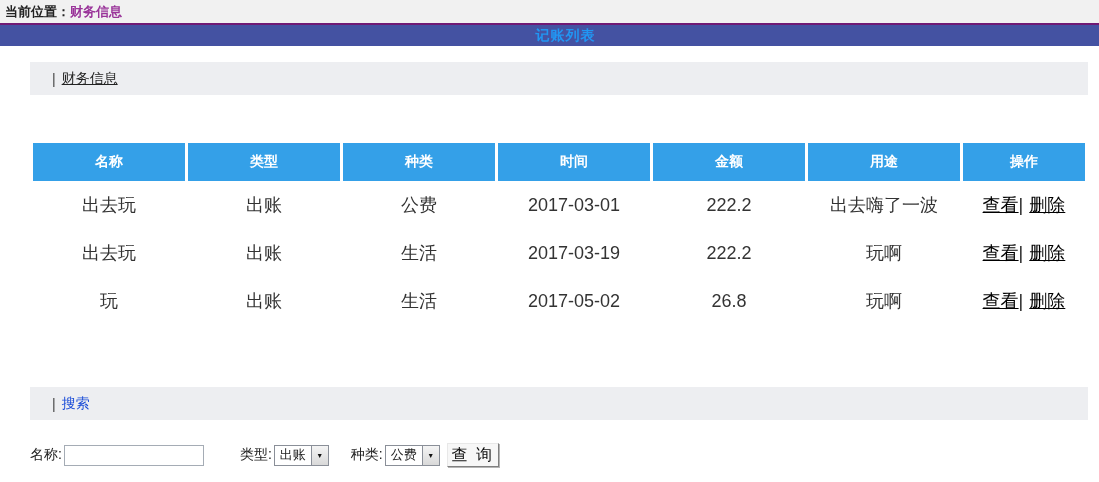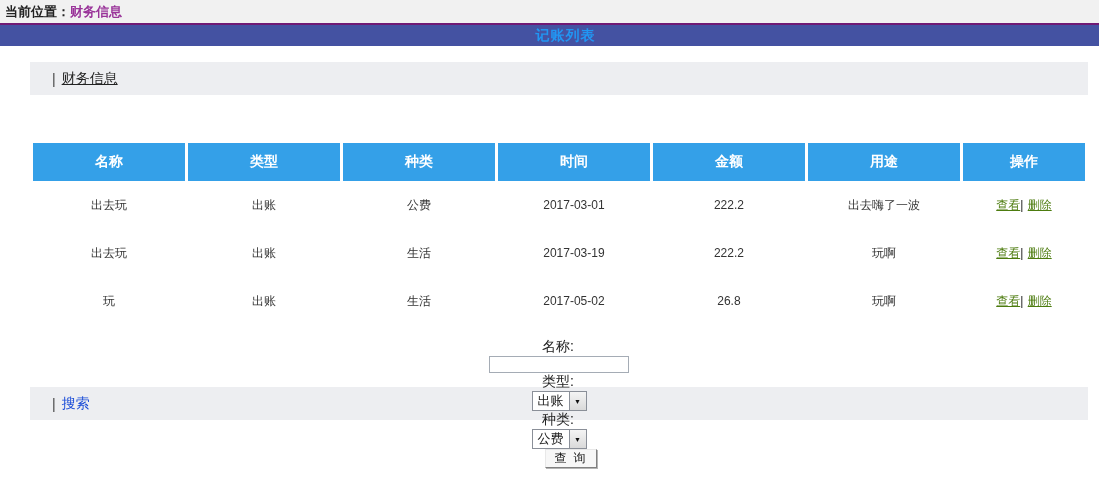--- a/index.html
+++ b/index.html
@@ -75,43 +75,42 @@
     background: #34a0e8;
     color: #ffffff;
     font-size: 14px;
     font-weight: bold;
     height: 38px;
     text-align: center;
   }
   .records-table td {
     height: 48px;
     text-align: center;
-    font-size: 12px;
+    font-size: 18px;
     color: #333333;
     background: #ffffff;
   }
   .records-table col.c-main { width: 14.7%; }
   .records-table col.c-op  { width: auto; }
   .row-link {
-    color: #4d7c0f;
+    color: #000000;
     text-decoration: underline;
     cursor: pointer;
   }
   .link-sep { color: #222222; text-decoration: none; margin: 0 1px 0 0; }
   
   .search-section { margin-top: 62px; }
   .search-form-row {
     margin-top: 22px;
     display: flex;
     align-items: center;
-    justify-content: flex-end;
+    justify-content: flex-start;
     font-size: 14px;
     color: #222222;
     height: 26px;
-    flex-direction: column;
   }
   .form-label { margin-right: 2px; }
   .text-input {
     width: 140px;
     height: 21px;
     border: 1px solid #a5acb5;
     background: #ffffff;
     font-size: 13px;
     padding: 0 3px;
     outline: none;
@@ -137,32 +136,32 @@
     width: 17px;
     background: linear-gradient(#f4f4f4, #d9d9d9);
     border-left: 1px solid #8a8f98;
     display: flex;
     align-items: center;
     justify-content: center;
     font-size: 7px;
     color: #111111;
   }
   .query-button {
-    margin-left: 24px;
+    margin-left: 7px;
     width: 52px;
     height: 24px;
-    font-size: 12px;
+    font-size: 16px;
     color: #111111;
     background: #f7f7f7;
     border: 1px solid #808080;
     border-top-color: #e8e8e8;
     border-left-color: #e8e8e8;
     box-shadow: 1px 1px 0 #b5b5b5;
     cursor: pointer;
-    font-family: Liberation Serif, serif;
+    font-family: Liberation Sans, sans-serif;
     letter-spacing: 2px;
   }
 </style>
 </head>
 <body>
 
 <div class="breadcrumb-bar">
   <span>当前位置：</span>
     <a class="breadcrumb-link">财务信息</a>
 </div>

